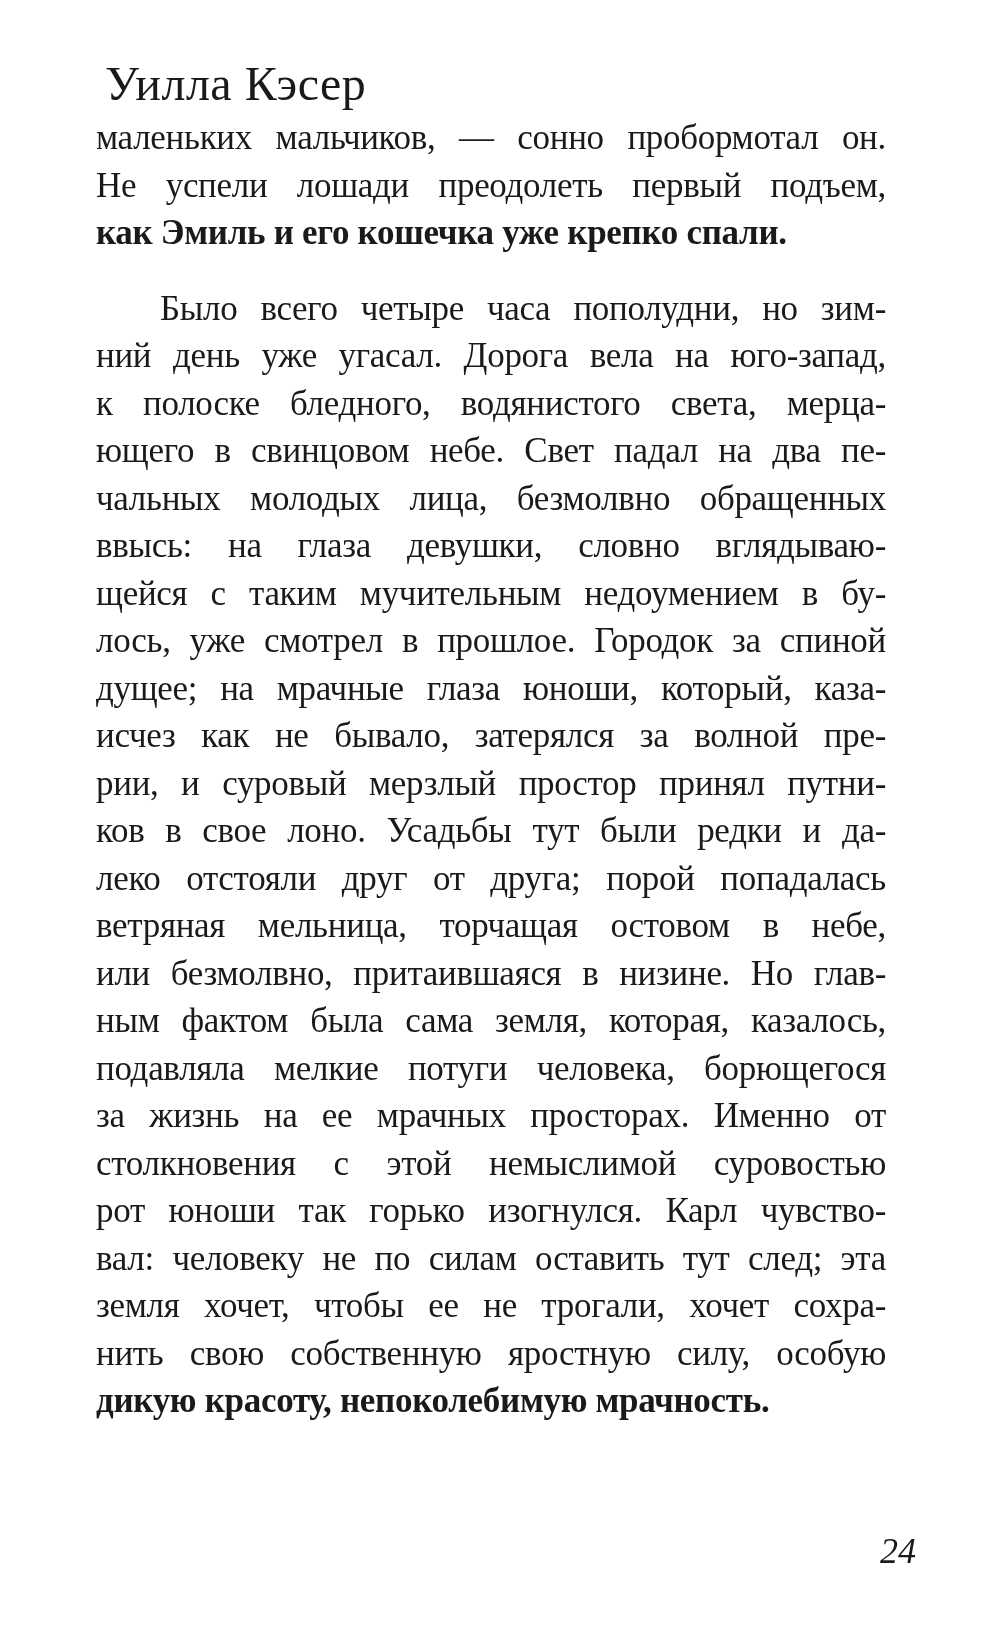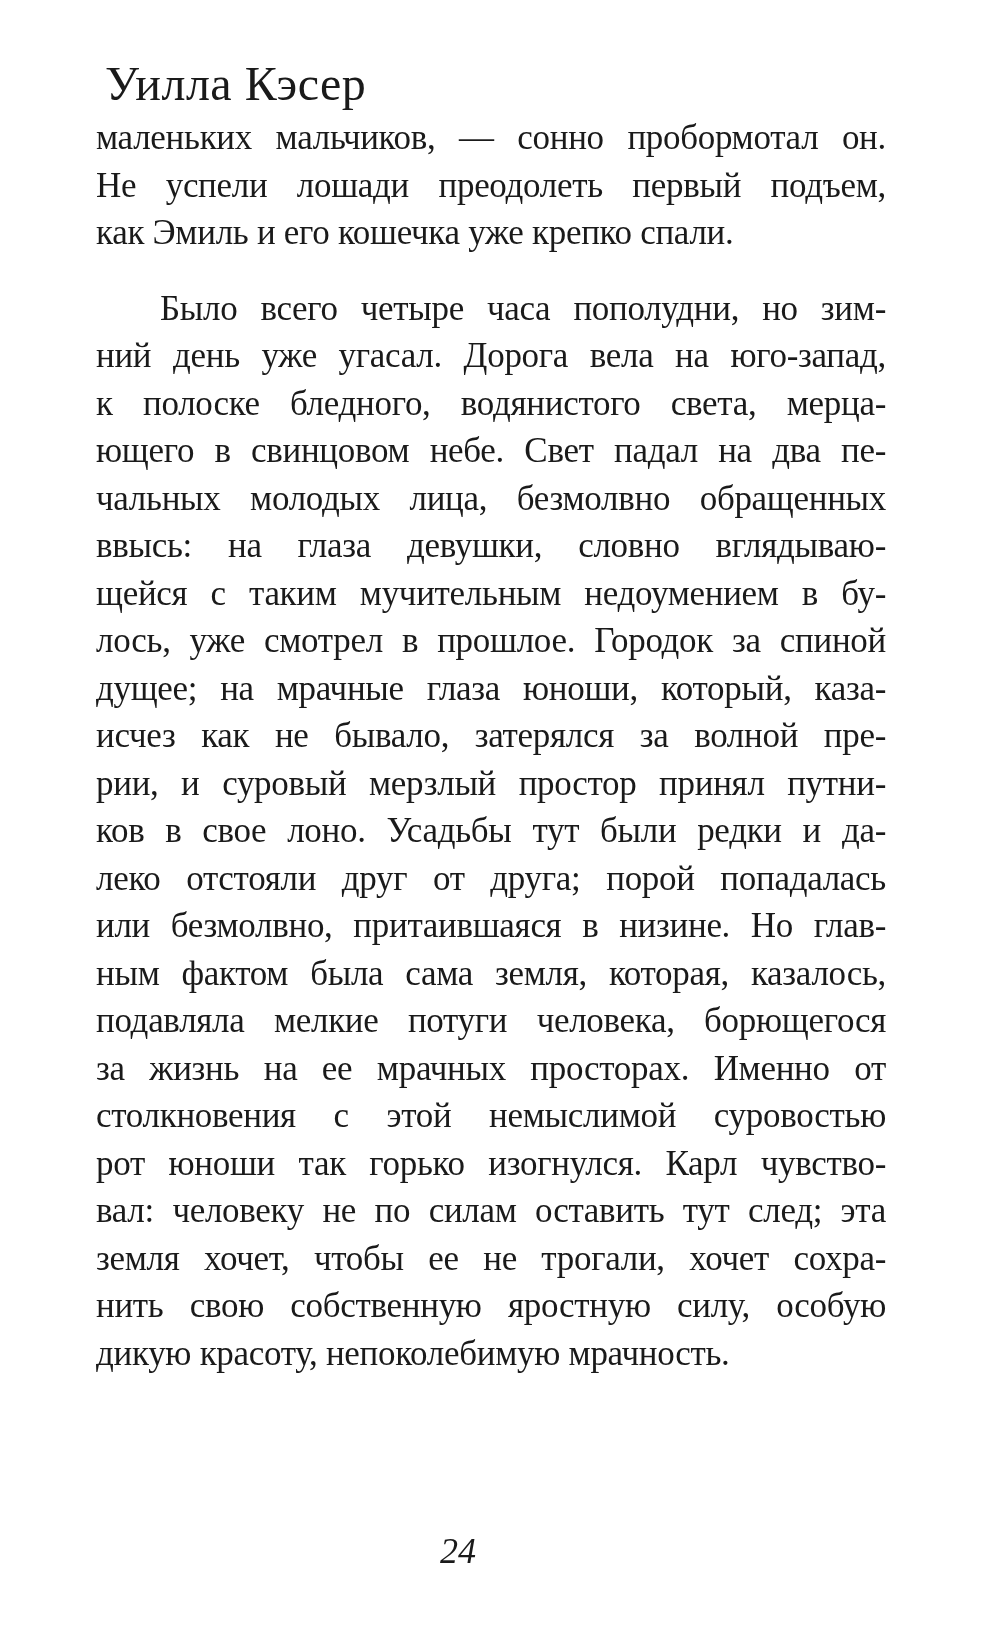--- a/index.html
+++ b/index.html
@@ -33,31 +33,32 @@
     font-size: 35px;
     line-height: 47.5px;
     height: 47.5px;
     white-space: nowrap;
     text-align: justify;
     text-align-last: justify;
     letter-spacing: -0.3px;
   }
   .line.last {
     text-align-last: left;
+    font-weight: bold;
   }
   .line.indent {
     padding-left: 64px;
     margin-top: 28px;
   }
   .folio {
     position: absolute;
     left: 0;
     width: 916px;
     top: 1530px;
-    text-align: center;
+    text-align: right;
     font-size: 36px;
     font-style: italic;
   }
 </style>
 </head>
 <body>
 
 <div class="running-head">Уилла Кэсер</div>
 
 <div class="body-text">
@@ -71,20 +72,21 @@
   <span class="line">ющего в свинцовом небе. Свет падал на два пе-</span>
   <span class="line">чальных молодых лица, безмолвно обращенных</span>
   <span class="line">ввысь: на глаза девушки, словно вглядываю-</span>
   <span class="line">щейся с таким мучительным недоумением в бу-</span>
   <span class="line">лось, уже смотрел в прошлое. Городок за спиной</span>
   <span class="line">дущее; на мрачные глаза юноши, который, каза-</span>
   <span class="line">исчез как не бывало, затерялся за волной пре-</span>
   <span class="line">рии, и суровый мерзлый простор принял путни-</span>
   <span class="line">ков в свое лоно. Усадьбы тут были редки и да-</span>
   <span class="line">леко отстояли друг от друга; порой попадалась</span>
+  <span class="line">ветряная мельница, торчащая остовом в небе,</span>
   <span class="line">или безмолвно, притаившаяся в низине. Но глав-</span>
   <span class="line">ным фактом была сама земля, которая, казалось,</span>
   <span class="line">подавляла мелкие потуги человека, борющегося</span>
   <span class="line">за жизнь на ее мрачных просторах. Именно от</span>
   <span class="line">столкновения с этой немыслимой суровостью</span>
   <span class="line">рот юноши так горько изогнулся. Карл чувство-</span>
   <span class="line">вал: человеку не по силам оставить тут след; эта</span>
   <span class="line">земля хочет, чтобы ее не трогали, хочет сохра-</span>
   <span class="line">нить свою собственную яростную силу, особую</span>
   <span class="line last">дикую красоту, непоколебимую мрачность.</span>

